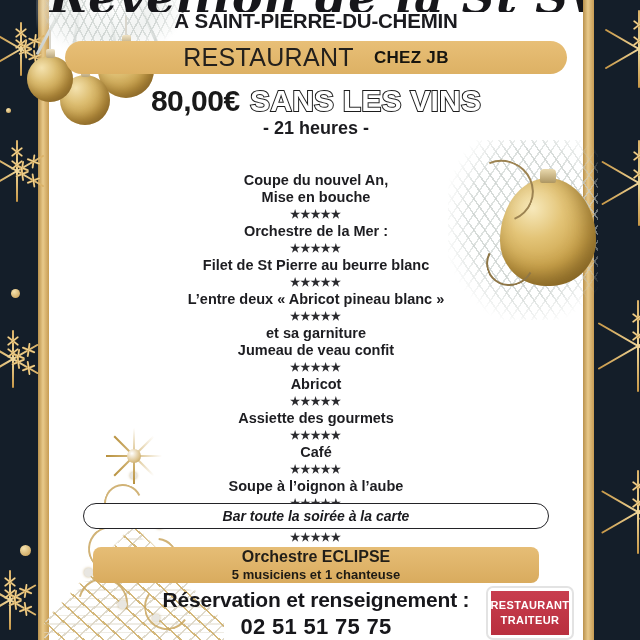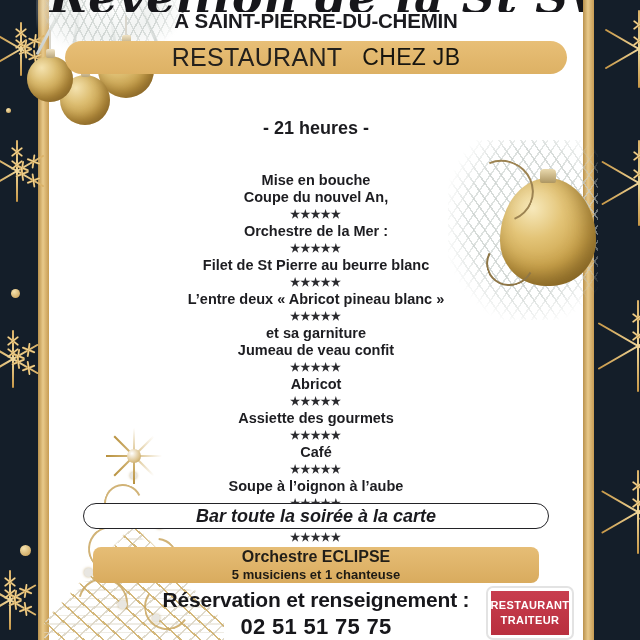--- a/index.html
+++ b/index.html
@@ -71,21 +71,21 @@
               font-family:"DejaVu Serif", serif;font-style:italic;font-weight:700;
               font-size:46px;color:#16161a;letter-spacing:1px;white-space:nowrap;overflow:hidden;height:42px;}
 
   .town{position:absolute;top:9px;left:0;right:0;text-align:center;
         font-size:20.5px;font-weight:700;color:#1b1b1f;letter-spacing:-.2px;}
 
   .restaurant-band{position:absolute;top:41px;left:16px;right:16px;height:33px;
                    background:linear-gradient(180deg,#e8bf77,#ddb164);border-radius:17px;
                    display:flex;align-items:center;justify-content:center;}
   .restaurant-band .t1{font-size:25px;font-weight:400;color:#23201c;letter-spacing:.3px;}
-  .restaurant-band .t2{font-size:23px;font-weight:400;color:#17150f;letter-spacing:.3px;margin-left:20px;}
+  .restaurant-band .t2{font-size:17px;font-weight:700;color:#17150f;letter-spacing:.3px;margin-left:20px;}
 
   .price-row{position:absolute;top:84px;left:0;right:0;text-align:center;white-space:nowrap;}
   .price{font-size:30px;font-weight:800;color:#191919;letter-spacing:-.5px;}
   .novin{font-size:30px;font-weight:800;color:#fff;letter-spacing:.2px;margin-left:6px;
          -webkit-text-stroke:2px #1d1d1d;paint-order:stroke fill;}
 
   .hours{position:absolute;top:118px;left:0;right:0;text-align:center;
          font-size:18px;font-weight:700;color:#1c1c20;}
 
   .menu-badge{position:absolute;top:146px;left:50%;margin-left:-64px;width:128px;height:24px;
@@ -94,21 +94,21 @@
   .menu-badge span{font-size:17px;font-weight:800;letter-spacing:1.5px;color:#fff;
                    -webkit-text-stroke:2px #201d18;paint-order:stroke fill;}
 
   .menu-list{position:absolute;top:172px;left:0;right:0;text-align:center;}
   .mi{font-size:14.5px;font-weight:700;color:#1d1d21;line-height:1.18;}
   .mi.sub{font-weight:500;font-style:italic;font-size:14px;color:#24242a;}
   .sep{font-size:11px;letter-spacing:1px;color:#2a2a2e;line-height:1.35;margin:1px 0;font-weight:700;}
 
   .bar-pill{position:absolute;top:503px;left:34px;right:34px;height:24px;border:1.6px solid #232327;
             border-radius:13px;display:flex;align-items:center;justify-content:center;background:#fff;}
-  .bar-pill span{font-size:18px;font-weight:800;font-style:italic;color:#1a1a1e;}
+  .bar-pill span{font-size:14px;font-weight:800;font-style:italic;color:#1a1a1e;}
 
   .sep-bottom{position:absolute;top:531px;left:0;right:0;text-align:center;
               font-size:11px;font-weight:700;letter-spacing:1px;color:#2a2a2e;}
 
   .orch-band{position:absolute;top:547px;left:44px;right:44px;height:36px;
              background:linear-gradient(180deg,#e6bd76,#d9ab5e);border-radius:8px;
              display:flex;flex-direction:column;align-items:center;justify-content:center;}
   .orch-band .l1{font-size:16px;color:#211e18;font-weight:700;}
   .orch-band .l1 b{font-weight:800;}
   .orch-band .l2{font-size:13px;font-weight:800;color:#1d1a14;margin-top:1px;}
@@ -362,28 +362,32 @@
 
     <div class="script-top">Réveillon de la St Sylvestre</div>
 
     <div class="town">À SAINT-PIERRE-DU-CHEMIN</div>
 
     <div class="restaurant-band">
       <span class="t1">RESTAURANT</span>
       <span class="t2">CHEZ JB</span>
     </div>
 
+    <div class="price-row">
+      <span class="price">80,00€</span>
+      <span class="novin">SANS LES VINS</span>
+    </div>
 
     <div class="hours">- 21 heures -</div>
 
 
     <div class="menu-list" id="menu-list">
         <div class="mi">
+          <div>Coupe du nouvel An,</div>
           <div>Mise en bouche</div>
-          <div>Coupe du nouvel An,</div>
         </div>
         <div class="sep">✭✭✭✭✭</div>
         <div class="mi">
           <div>Orchestre de la Mer :</div>
         </div>
         <div class="mi sub">
         </div>
         <div class="sep">✭✭✭✭✭</div>
         <div class="mi">
           <div>Filet de St Pierre au beurre blanc</div>

